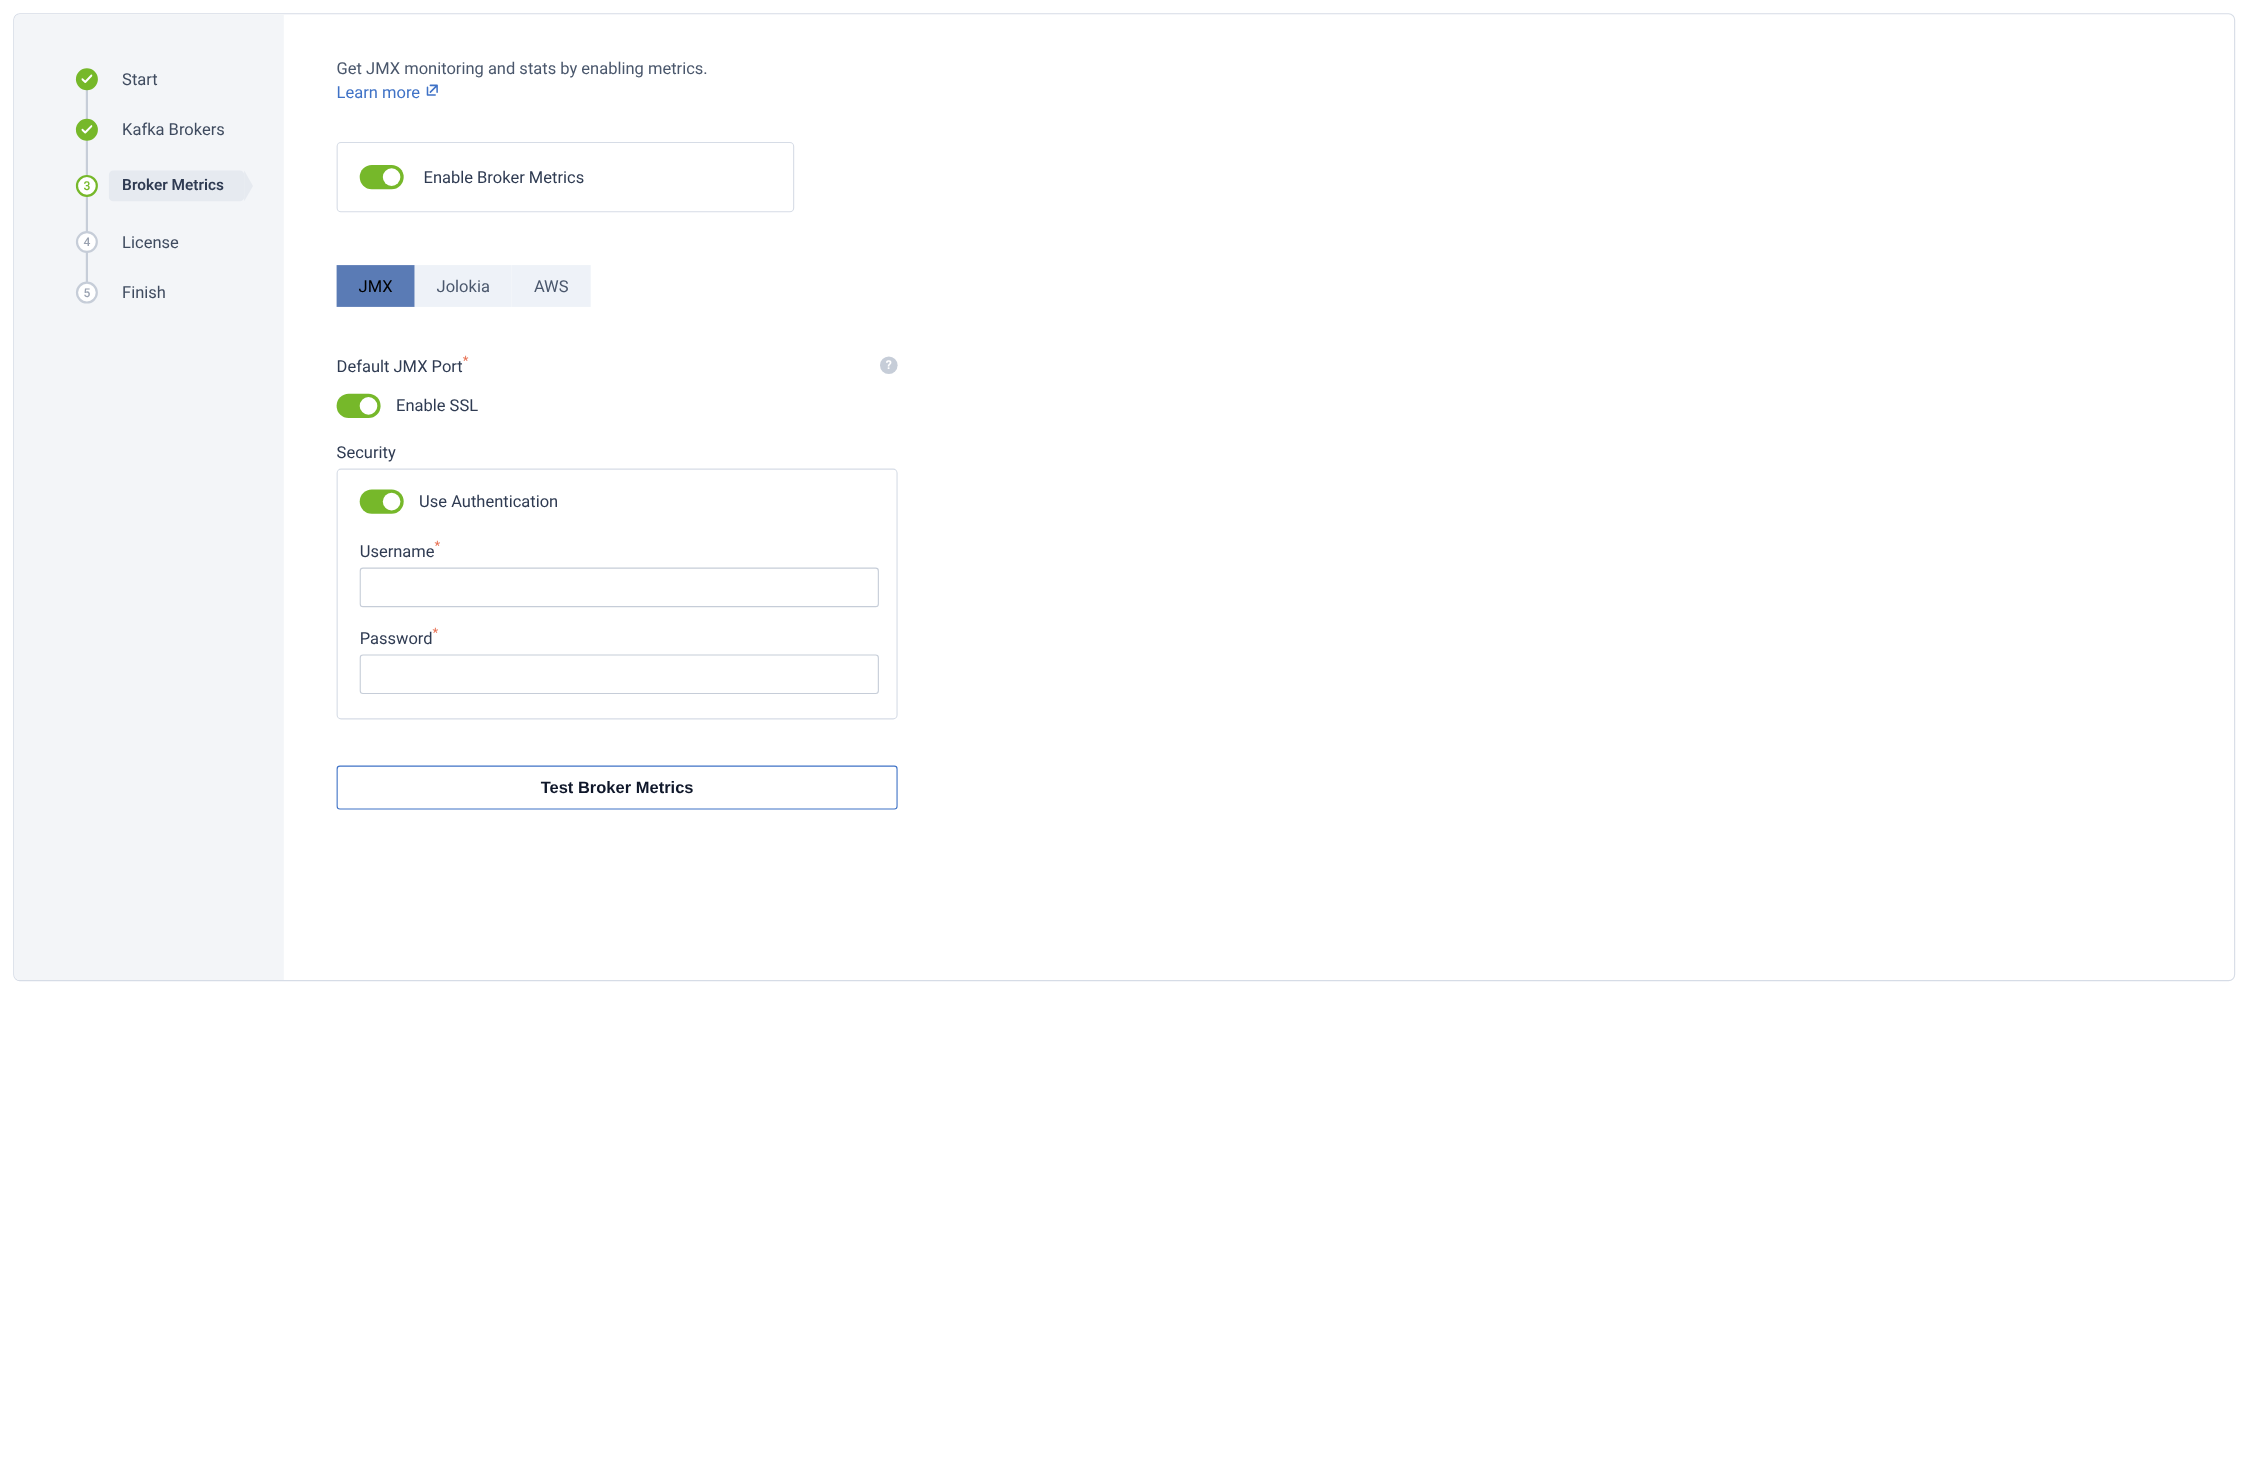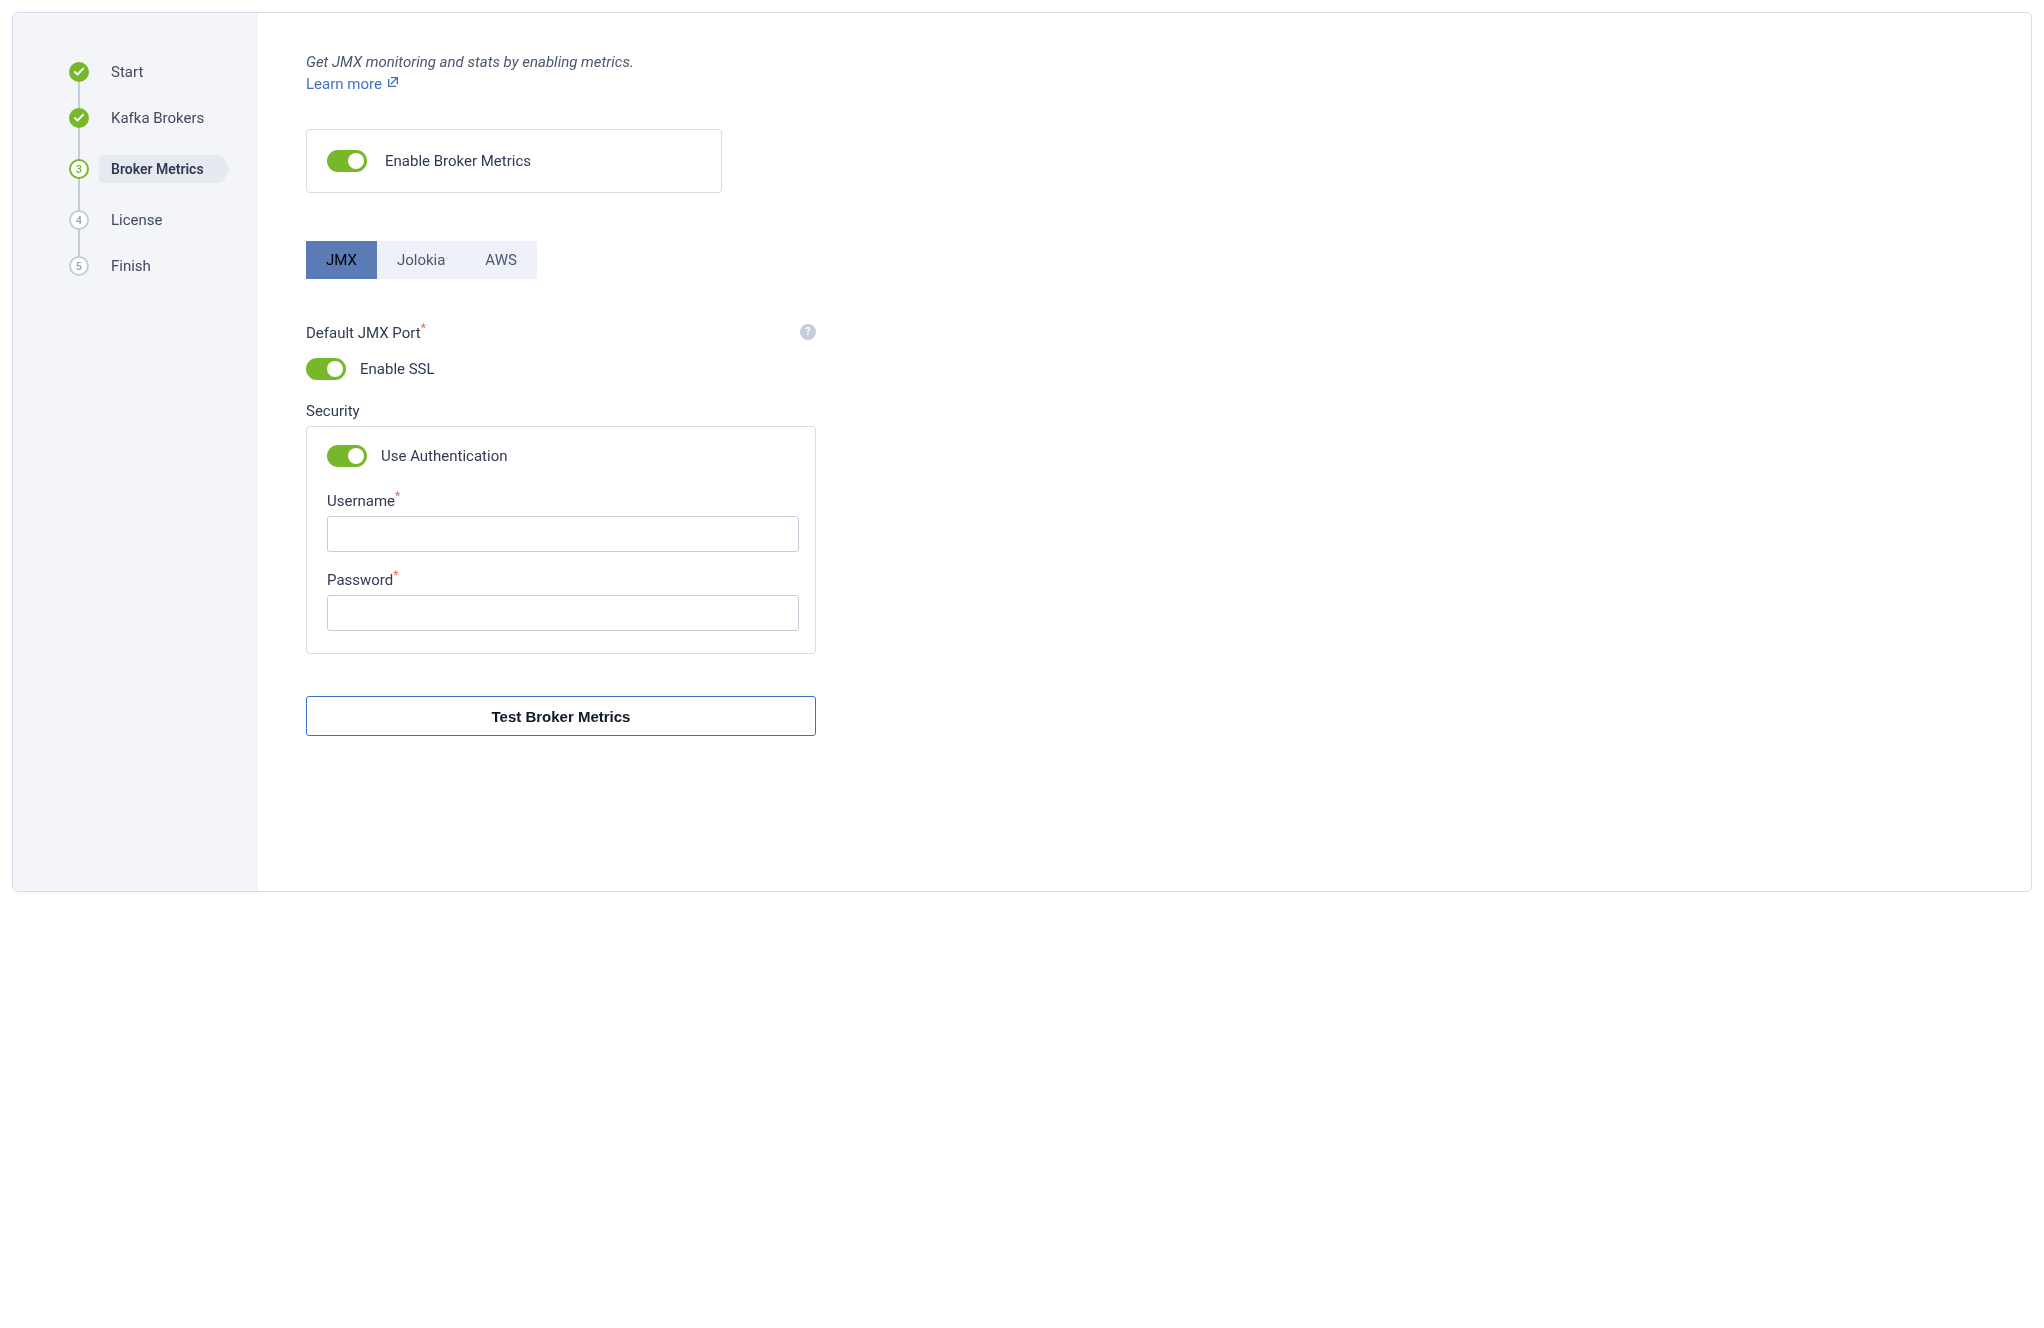--- a/index.html
+++ b/index.html
@@ -94,21 +94,20 @@
   h1 {
     font-size: 24px;
     font-weight: 600;
     color: #2f3b52;
     margin-bottom: 10px;
   }
   .subtitle {
     color: #4a576c;
     font-size: 15px;
     margin-bottom: 4px;
-    font-style: italic;
   }
   .learn-link {
     color: #3f72c6;
     font-size: 15px;
     text-decoration: none;
     display: inline-flex;
     align-items: center;
     gap: 4px;
   }
   .panel {

